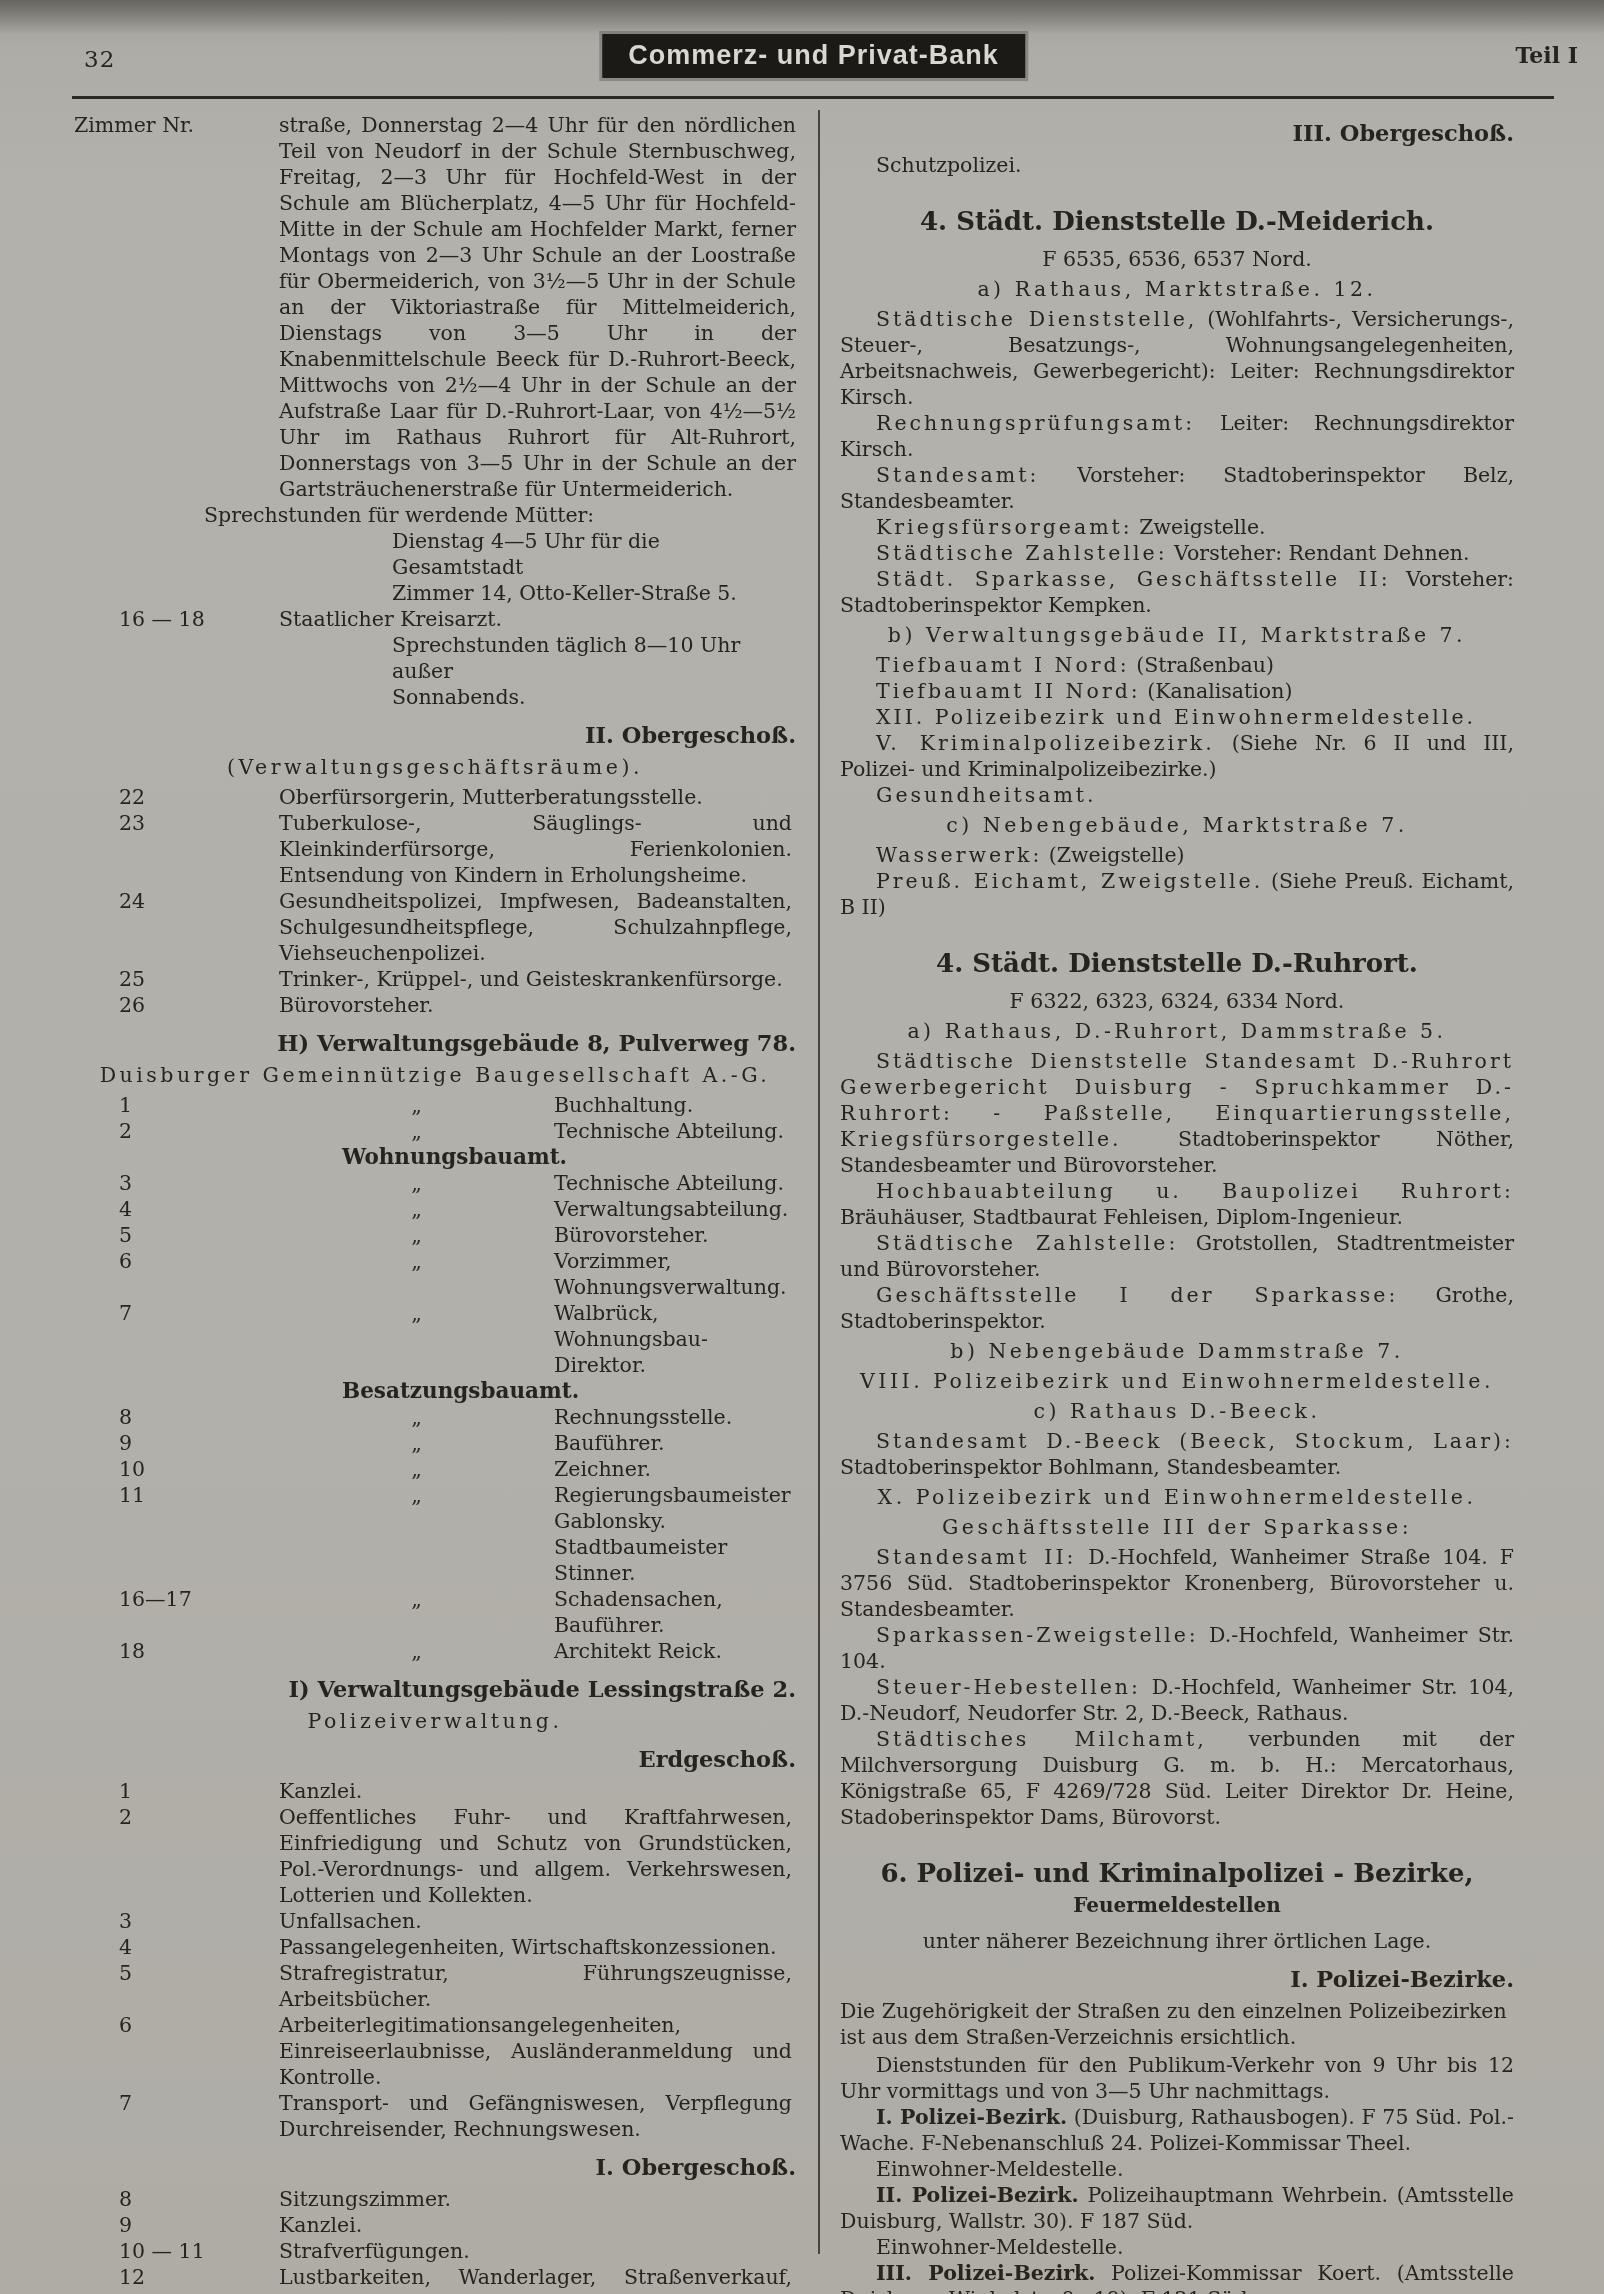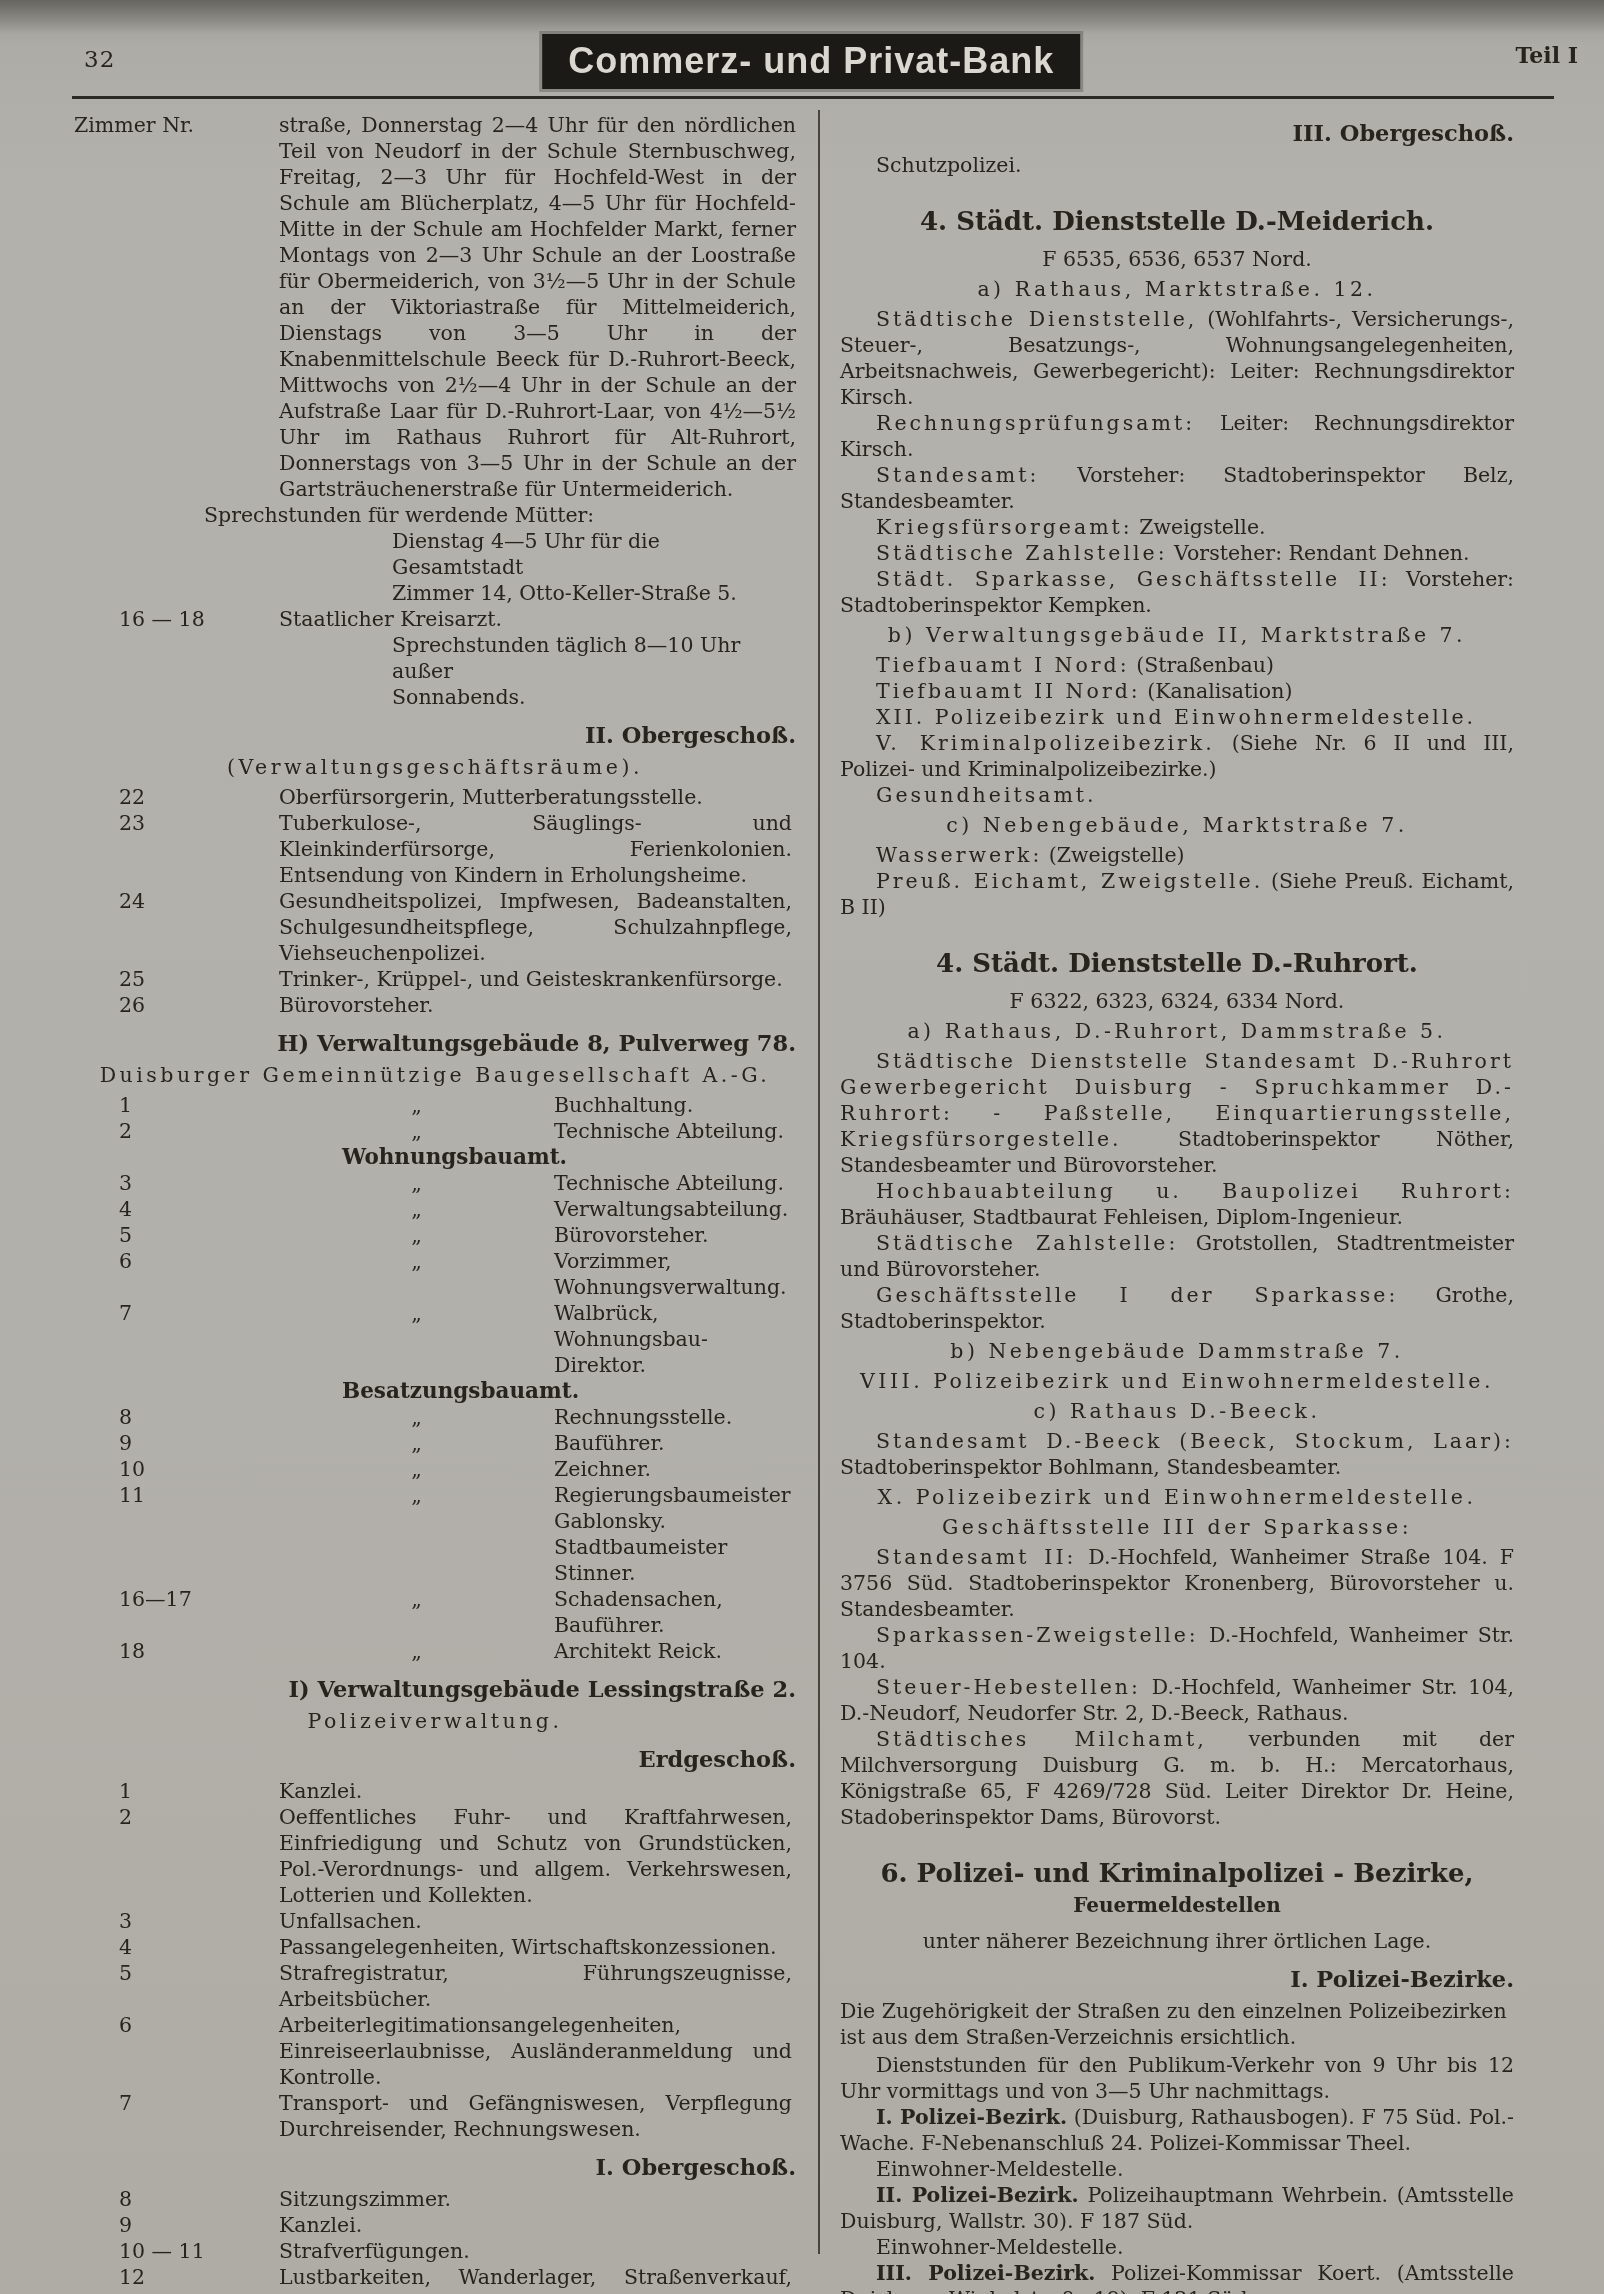--- a/index.html
+++ b/index.html
@@ -16,21 +16,21 @@
     background:linear-gradient(180deg, rgba(40,38,34,.45), rgba(40,38,34,0));
     pointer-events:none;
   }
   
   .hdr{position:absolute;top:28px;left:0;width:100%;height:56px;}
   .pgnum{position:absolute;left:84px;top:18px;font-size:23px;letter-spacing:1px;}
   .banner{
     position:absolute;left:50%;top:6px;transform:translateX(-52%);
     background:#1b1a16;color:#d9d7cf;
     font-family:"Liberation Sans", sans-serif;font-weight:bold;
-    font-size:36px;letter-spacing:1px;
+    font-size:27px;letter-spacing:1px;
     padding:6px 26px 7px 26px;white-space:nowrap;
     box-shadow:0 0 0 3px rgba(27,26,22,.25);
     text-align:right;
   }
   .part{position:absolute;right:66px;top:14px;font-size:22px;font-weight:bold;}
   .rule{position:absolute;top:96px;left:72px;width:1482px;height:3px;background:#2c2a24;}
   
   .main{position:absolute;top:104px;left:0;width:1544px;bottom:0;display:flex;padding:0 30px 0 74px;box-sizing:border-box;}
   .col-l{flex:0 0 722px;padding-top:8px;font-size:20.5px;line-height:26px;}
   .vdiv{flex:0 0 2px;background:#46443d;margin:6px 20px 40px 22px;}

